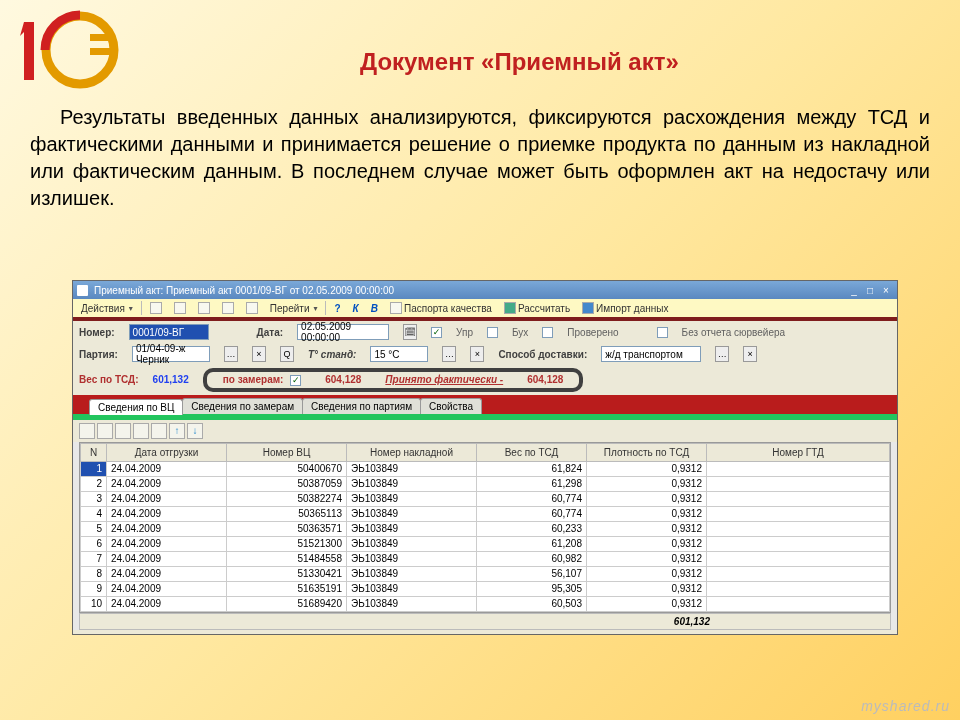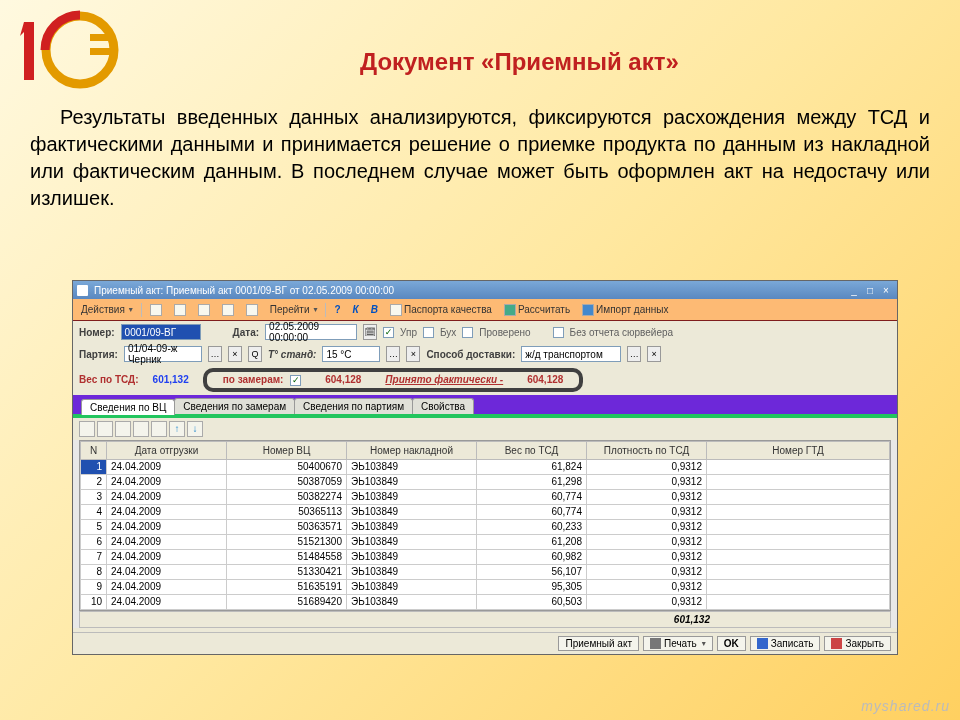--- a/index.html
+++ b/index.html
@@ -32,46 +32,46 @@
     display: flex; align-items: center; padding: 0 4px;
   }
   .titlebar .title { flex: 1; padding-left: 2px; font-size: 10px;}
   .titlebar .wbtn {
     width: 14px; height: 12px;
     display:flex; align-items:center; justify-content:center;
     color:#fff; font-size:10px; margin-left:2px; cursor:pointer;
   }
   .titlebar-icon{width:11px;height:11px;background:#fff;margin-right:4px;border-radius:1px;}
   .toolbar {
-    background: #fdba74; height: 22px;
+    background: #fef9c3; height: 22px;
     display: flex; align-items: center; gap: 4px; padding: 0 4px;
-    border-bottom: 1px solid #7f1d1d;
+    border-bottom: 4px solid #7f1d1d;
   }
   .tbtn {
     height: 16px; padding: 0 4px;
     display: flex; align-items: center; gap: 2px;
     font-size: 10px; color: #333;
   }
   .tbtn .ico { width: 12px; height: 12px; border:1px solid #aaa; background:#f8f8f0; }
   .dd::after{content:"▾";font-size:8px;margin-left:2px;color:#555;}
   .sep{width:1px;height:14px;background:#bbb;}
   .kv { color:#0050c0; font-weight:bold;}
-  .formrow{display:flex;align-items:center;gap:6px;padding:3px 6px;background:#ece9d8;}
+  .formrow{display:flex;align-items:center;gap:14px;padding:3px 6px;background:#ece9d8;}
   .lbl{color:#606060;font-size:10px;}
   .inp{background:#fff;border:1px solid #7f9db9;height:16px;padding:0 3px;font-size:10px;display:flex;align-items:center;}
   .chk{width:11px;height:11px;border:1px solid #7f9db9;background:#fff;display:inline-flex;align-items:center;justify-content:center;font-size:9px;color:#006000;}
   .minibtn{width:14px;height:16px;border:1px solid #999;background:#eee;font-size:9px;display:flex;align-items:center;justify-content:center;}
   .highlight-group{
     display:flex;align-items:center;gap:24px;
     border:4px solid #404040; border-radius:10px; padding:2px 16px;
   }
   .red{color:#b03030;font-weight:bold;}
   .blue{color:#2040f0;font-weight:bold;}
   .ul{text-decoration:underline;}
-  .tabbar{display:flex;background:#6d28d9;border-bottom:4px solid #22c55e;padding-top:3px;padding-left:8px;gap:0;}
+  .tabbar{display:flex;background:#b91c1c;border-bottom:6px solid #22c55e;padding-top:3px;padding-left:16px;gap:0;}
   .tab{padding:2px 8px;border:1px solid #999;border-bottom:none;background:#e0e0d8;font-size:10px;border-radius:3px 3px 0 0;margin-right:-1px;}
   .tab.active{background:#fff;position:relative;top:1px;}
   .tab-toolbar{background:#ece9d8;padding:3px 6px;display:flex;gap:2px;}
   .tt{width:16px;height:16px;border:1px solid #aaa;background:#f4f4ec;}
   .grid{background:#fff;border:1px solid #999;margin:0 6px;}
   .grid table{width:100%;border-collapse:collapse;font-size:10px;}
   .grid th{background:#ece9d8;border:1px solid #bbb;padding:2px 4px;font-weight:normal;color:#333;height:18px;}
   .grid td{border:1px solid #ccc;padding:1px 4px;height:15px;}
   .grid td.sel{background:#2050b0;color:#fff;}
   .r{text-align:right;}
@@ -322,35 +322,15 @@
             <td></td>
           </tr>
         </tbody>
     </table>
   </div>
   <div class="footer-grid">
     <span>601,132</span>
   </div>
   <div class="spacer"></div>
 
-  <div class="bottombar">
-    <div class="bbtn">
-        <span>Приемный акт</span>
-      </div>
-    <div class="bbtn dd">
-        <span class="bico" style="background:#777;"></span>
-        <span>Печать</span>
-      </div>
-    <div class="bbtn">
-        <b>OK</b>
-      </div>
-    <div class="bbtn">
-        <span class="bico" style="background:#36c;"></span>
-        <span>Записать</span>
-      </div>
-    <div class="bbtn">
-        <span class="bico" style="background:#c44;"></span>
-        <span>Закрыть</span>
-      </div>
-  </div>
 </div>
 
 <div class="watermark">myshared.ru</div>
 
 </body></html>

